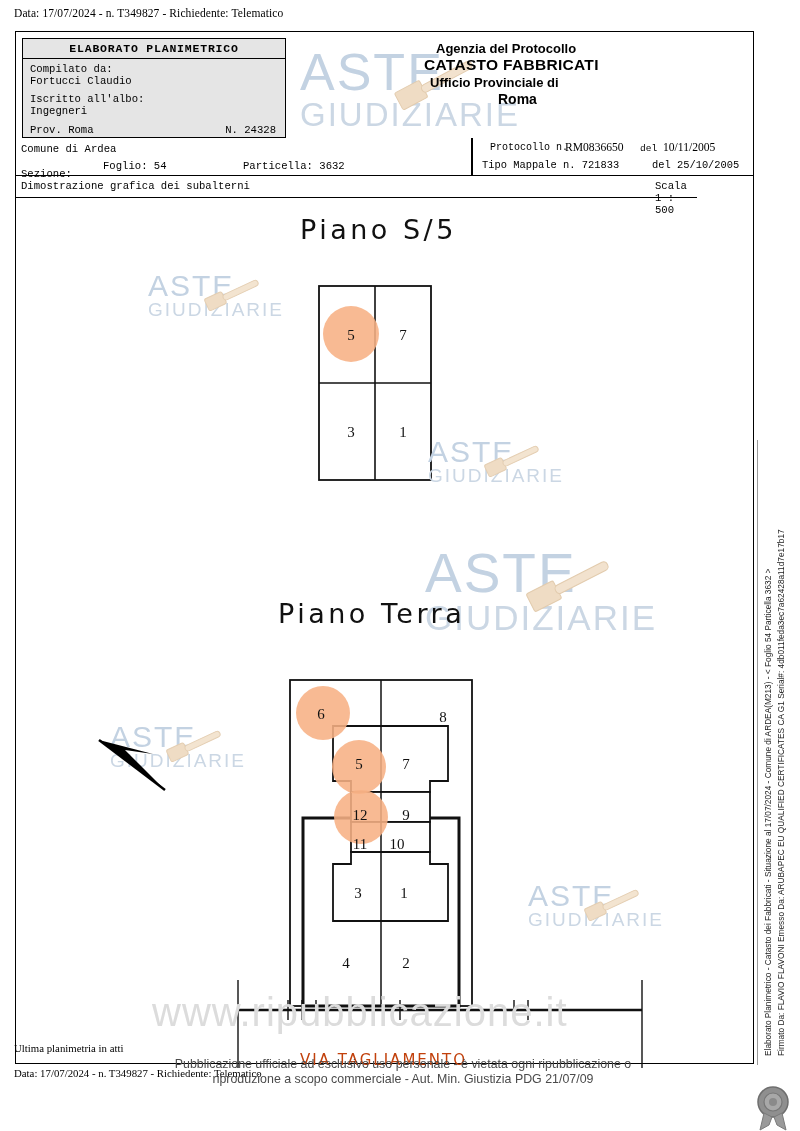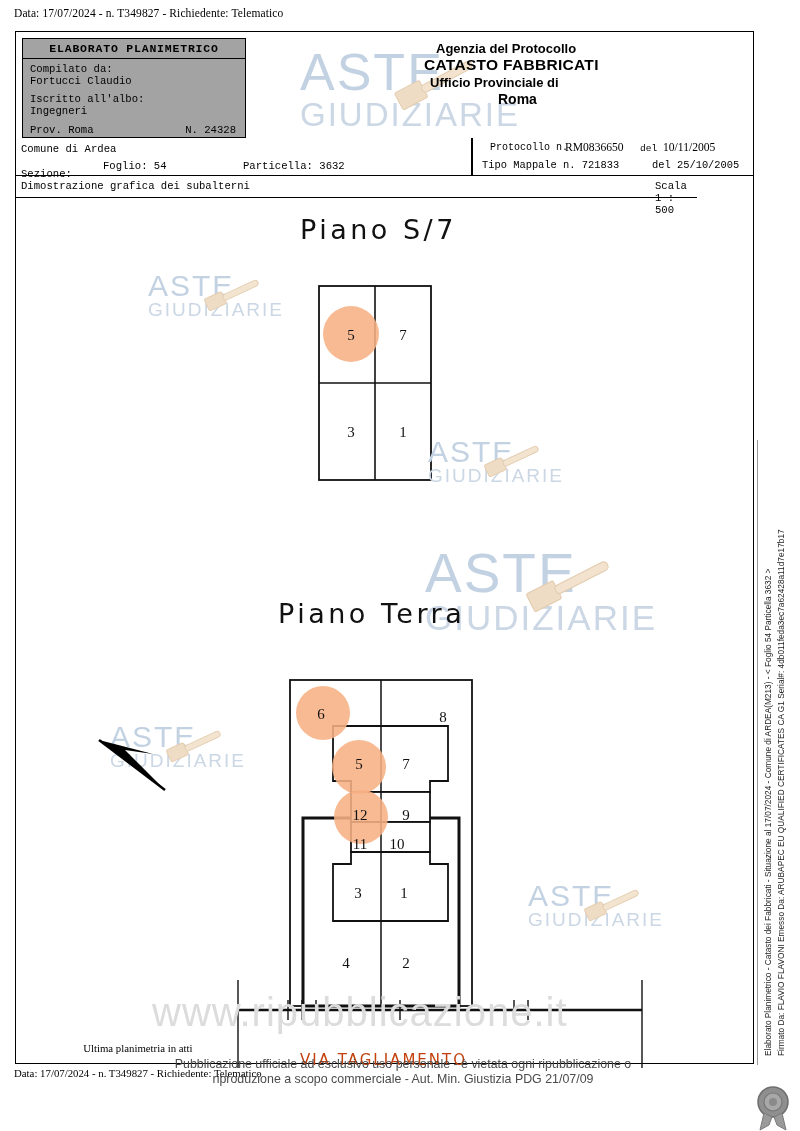--- a/index.html
+++ b/index.html
@@ -8,21 +8,21 @@
 
   .abs{position:absolute;}
 
   
   #top-meta{left:14px;top:7px;font-size:11.5px;font-family:"Liberation Serif",serif;letter-spacing:.1px;}
 
   
   #doc-frame{left:15px;top:31px;width:739px;height:1033px;border:1.6px solid #000;box-sizing:border-box;}
 
   
-  #elab-box{left:22px;top:38px;width:224px;height:100px;border:1.6px solid #000;box-sizing:border-box;background:#a3a3a3;}
+  #elab-box{left:22px;top:38px;width:264px;height:100px;border:1.6px solid #000;box-sizing:border-box;background:#e5e5e5;}
   #elab-title{height:19px;border-bottom:1.6px solid #000;text-align:center;
               font-family:"Liberation Mono",monospace;font-weight:bold;font-size:11.5px;
               letter-spacing:.8px;line-height:19px;}
   #elab-body{padding:4px 0 0 7px;font-family:"Liberation Mono",monospace;font-size:10.6px;line-height:12.4px;}
   .elab-gap{height:5px;}
   #elab-prov{display:flex;justify-content:space-between;padding-right:9px;margin-top:6px;}
 
   
   #agency{left:418px;top:41px;width:300px;font-family:"Liberation Sans",sans-serif;}
   #agency .l1{font-size:13px;font-weight:bold;padding-left:18px;}
@@ -65,21 +65,21 @@
 
   #wm-url{left:152px;top:990px;font-family:"Liberation Sans",sans-serif;font-size:40px;
           color:#DCDCDC;letter-spacing:1px;white-space:nowrap;}
 
   
   #notice{left:168px;top:1057px;width:470px;text-align:center;
           font-family:"Liberation Sans",sans-serif;font-size:12.4px;color:#4a4a4a;line-height:15px;}
 
   
   #foot{left:14px;top:1040px;font-size:10.8px;line-height:16.5px;}
-  #foot .ult{margin-bottom:8px;text-align:center;}
+  #foot .ult{margin-bottom:8px;}
 
   
   .vtext{position:absolute;transform-origin:0 0;transform:rotate(-90deg);white-space:nowrap;
          font-family:"Liberation Sans",sans-serif;font-size:8.3px;color:#222;}
 
   
   #seal{left:752px;top:1085px;}
 </style>
 </head>
 <body>
@@ -145,21 +145,21 @@
   <div class="aste" style="font-size:30px;">ASTE</div>
   <div class="giud" style="font-size:19px;margin-top:1px;">GIUDIZIARIE</div>
   <svg class="abs" style="left:52px;top:2px;" width="64" height="38">
     <g transform="rotate(-25 32 19)">
       <rect x="4" y="13" width="19" height="13" rx="2" fill="#EFDCC4" stroke="#E4CEB2" stroke-width="1"></rect>
       <rect x="22" y="17" width="38" height="6" rx="3" fill="#F3E4D0" stroke="#E4CEB2" stroke-width="1"></rect>
     </g>
   </svg>
 </div>
 
-<div class="abs plan-title" style="left:300px;top:214px;">Piano S/7</div>
+<div class="abs plan-title" style="left:300px;top:214px;">Piano S/5</div>
 
 <div class="abs" style="left:318px;top:285px;">
   <svg width="114" height="196">
     <rect x="1" y="1" width="112" height="194" fill="#fff" stroke="#111" stroke-width="1.8"></rect>
     <line x1="57" y1="1" x2="57" y2="195" stroke="#111" stroke-width="1.6"></line>
     <line x1="1" y1="98" x2="113" y2="98" stroke="#111" stroke-width="1.6"></line>
   </svg>
 </div>
 <div class="hl" style="left:323px;top:306px;width:56px;height:56px;"></div>
 <div class="sublabel" style="left:339px;top:327px;">5</div>

